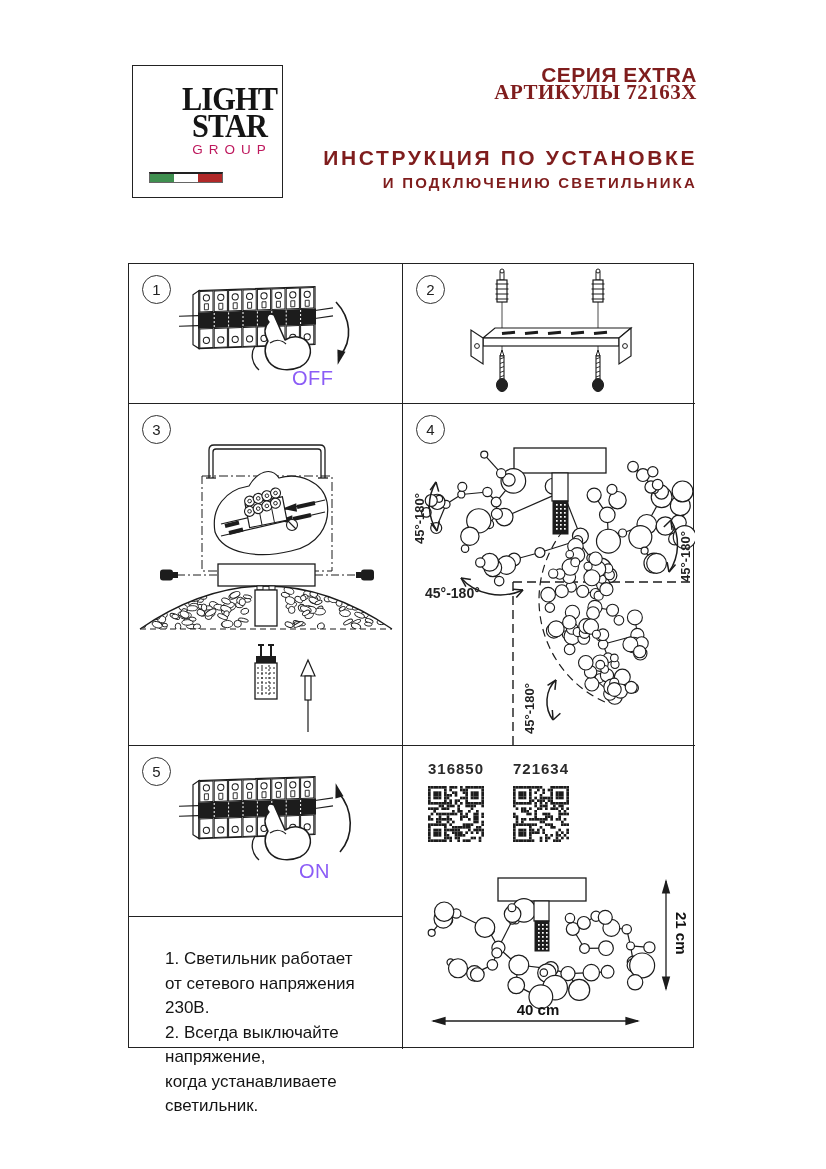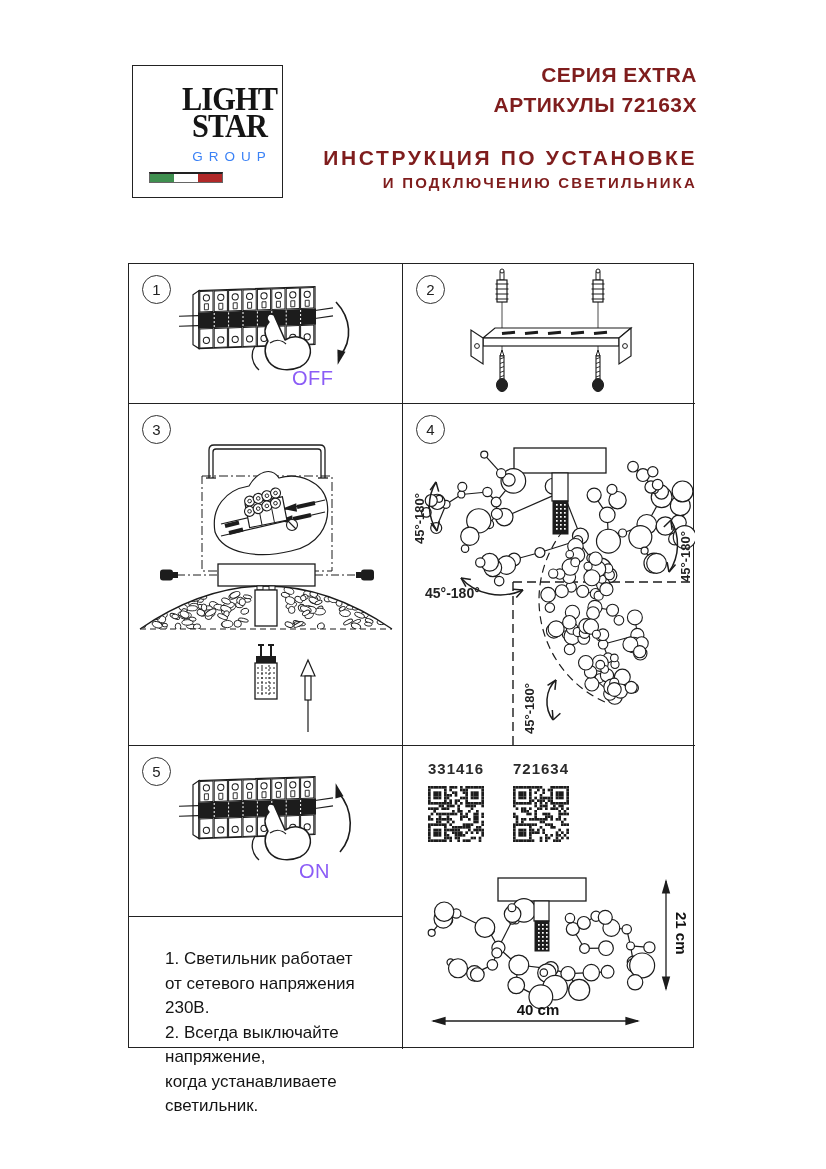--- a/index.html
+++ b/index.html
@@ -4,26 +4,26 @@
 <style>
   html,body{margin:0;padding:0;}
   body{width:826px;height:1169px;background:#ffffff;position:relative;
        font-family:"Liberation Sans",sans-serif;color:#1b1b1b;overflow:hidden;}
   .abs{position:absolute;}
   
   .logo-box{left:132px;top:65px;width:105px;height:131px;border:1.5px solid #222;
             background:#fff;text-align:center;padding-left:44px;}
   .logo-main{font-family:"Liberation Serif",serif;font-weight:700;font-size:33px;
              line-height:.82;letter-spacing:-1px;transform:scaleX(.92);margin-top:20px;color:#151515;}
-  .logo-group{font-size:13.5px;letter-spacing:6px;color:#3b82f6;margin-top:9px;margin-left:5px;}
+  .logo-group{font-size:13.5px;letter-spacing:6px;color:#be185d;margin-top:2px;margin-left:5px;}
   .flag{left:16px;top:106px;width:72px;height:8px;border:1px solid #666;border-top:2.5px solid #222;display:flex;}
   .flag>div{flex:1;}
   .hdr{right:129px;text-align:center;font-weight:700;color:#7f1d1d;}
   .hdr-series{top:63px;font-size:21px;letter-spacing:.5px;}
-  .hdr-art{top:93px;font-size:21px;letter-spacing:.5px;}
+  .hdr-art{top:80px;font-size:21px;letter-spacing:.5px;font-family:Liberation Serif, serif;}
   .hdr-t1{top:146px;font-size:21px;letter-spacing:2.6px;}
   .hdr-t2{top:174px;font-size:15px;letter-spacing:2.2px;}
   
   .grid{left:128px;top:263px;width:566px;height:785px;border:1.5px solid #222;box-sizing:border-box;background:#fff;}
   .cell{position:absolute;box-sizing:border-box;}
   .br{border-right:1.3px solid #222;}
   .bb{border-bottom:1.3px solid #222;}
   .stepnum{position:absolute;left:13px;top:11px;width:27px;height:27px;border:1.4px solid #333;
            border-radius:50%;font-size:15px;font-weight:400;display:flex;align-items:center;
            justify-content:center;color:#222;background:#fff;z-index:5;}
@@ -788,21 +788,21 @@
         </g>
         <g transform="translate(0,14)">
           <path d="M211,92 C225,76 225,50 209,32" fill="none" stroke="#1c1c1c" stroke-width="1.6"></path>
           <polygon points="206.6706285940773,23.306667563398385 214.4980164810931,36.332645239761575 206.40490067682865,38.501189083765794" fill="#1c1c1c"></polygon>
         </g>
       </svg>
     <span class="swlabel" style="left:170px;top:114px;">ON</span>
   </div>
 
   <div class="cell" style="left:274px;top:482px;width:292px;height:303px;">
-    <span class="qrlabel" style="left:24px;top:14px;">331416</span>
+    <span class="qrlabel" style="left:24px;top:14px;">316850</span>
     <span class="qrlabel" style="left:109px;top:14px;">721634</span>
     <svg id="svg-qr1" style="left:25px;top:40px;" width="56" height="56" viewBox="0 0 21 21">
         <rect x="0" y="0" width="1" height="1" fill="#1c1c1c"></rect>
         <rect x="1" y="0" width="1" height="1" fill="#1c1c1c"></rect>
         <rect x="2" y="0" width="1" height="1" fill="#1c1c1c"></rect>
         <rect x="3" y="0" width="1" height="1" fill="#1c1c1c"></rect>
         <rect x="4" y="0" width="1" height="1" fill="#1c1c1c"></rect>
         <rect x="5" y="0" width="1" height="1" fill="#1c1c1c"></rect>
         <rect x="6" y="0" width="1" height="1" fill="#1c1c1c"></rect>
         <rect x="8" y="0" width="1" height="1" fill="#1c1c1c"></rect>

